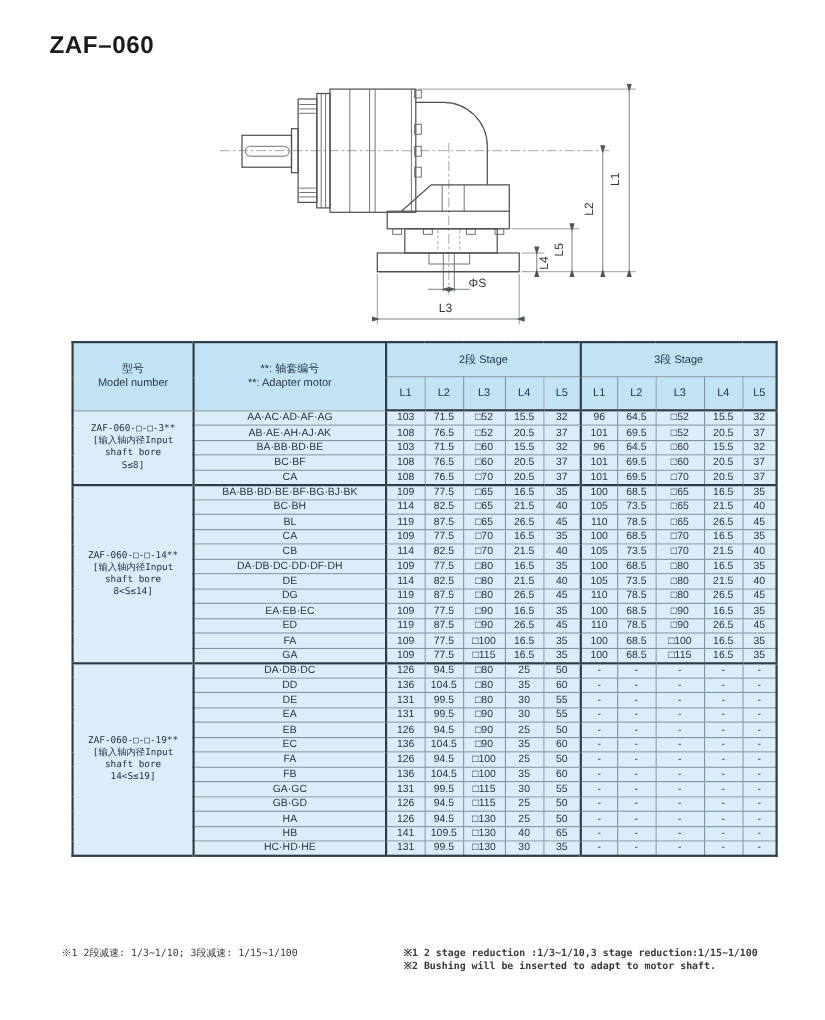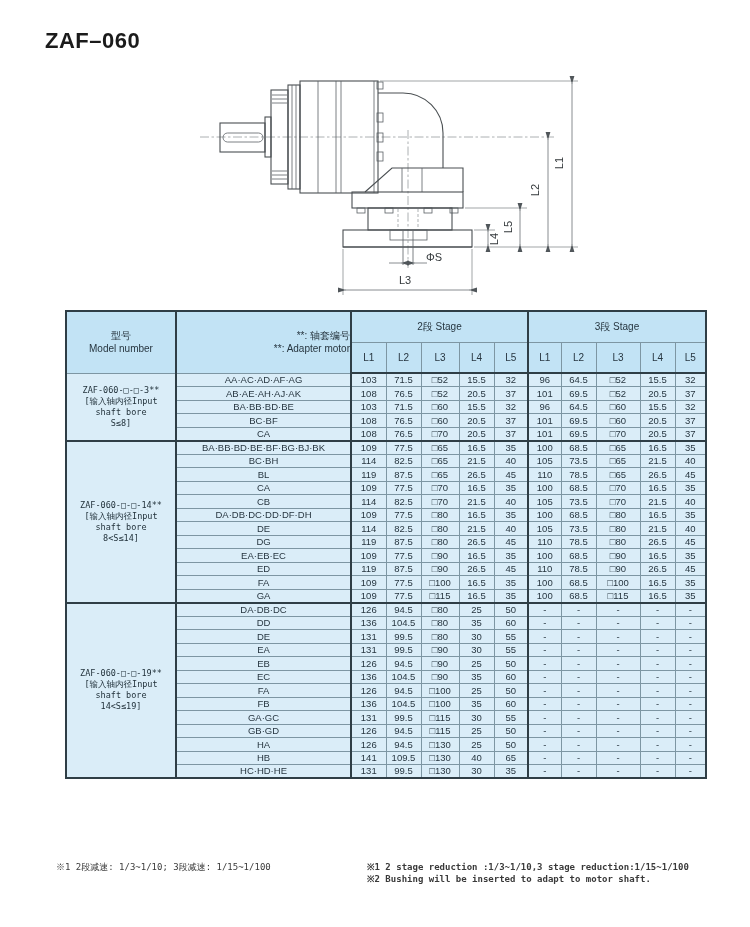--- a/index.html
+++ b/index.html
@@ -23,21 +23,21 @@
   }
   .dim-table th, .dim-table td{
     border:1px solid #7d96a3; padding:0; text-align:center; vertical-align:middle;
     overflow:hidden; white-space:nowrap;
   }
   .dim-table thead th{ background:#c2e3f5; font-weight:normal; }
   .dim-table thead tr.h1 th{ height:30px; }
   .dim-table thead tr.h2 th{ height:29px; font-size:10px; }
   .dim-table thead tr:last-child th{ border-bottom:2px solid #2f3e46; }
   th.th-model div, th.th-adapter div{ line-height:13px; font-size:10px; }
-  th.th-adapter{ border-left:2px solid #2f3e46;text-align:right; }
+  th.th-adapter{ border-left:2px solid #2f3e46; }
   th.th-stage2, th.th-stage3{ border-left:2px solid #2f3e46; font-size:10px; }
   th.d0, th.d5{ border-left:2px solid #2f3e46; }
 
   .dim-table tbody tr{ height:13.5px; }
   .dim-table tbody td{ background:#daedf8; line-height:1; }
   td.model-cell{
     background:#b7dff3; border-right:2px solid #2f3e46;
     font-family:"DejaVu Sans Mono", monospace; font-size:8.5px; color:#22323b;
   }
   td.model-cell div{ line-height:11px; }

